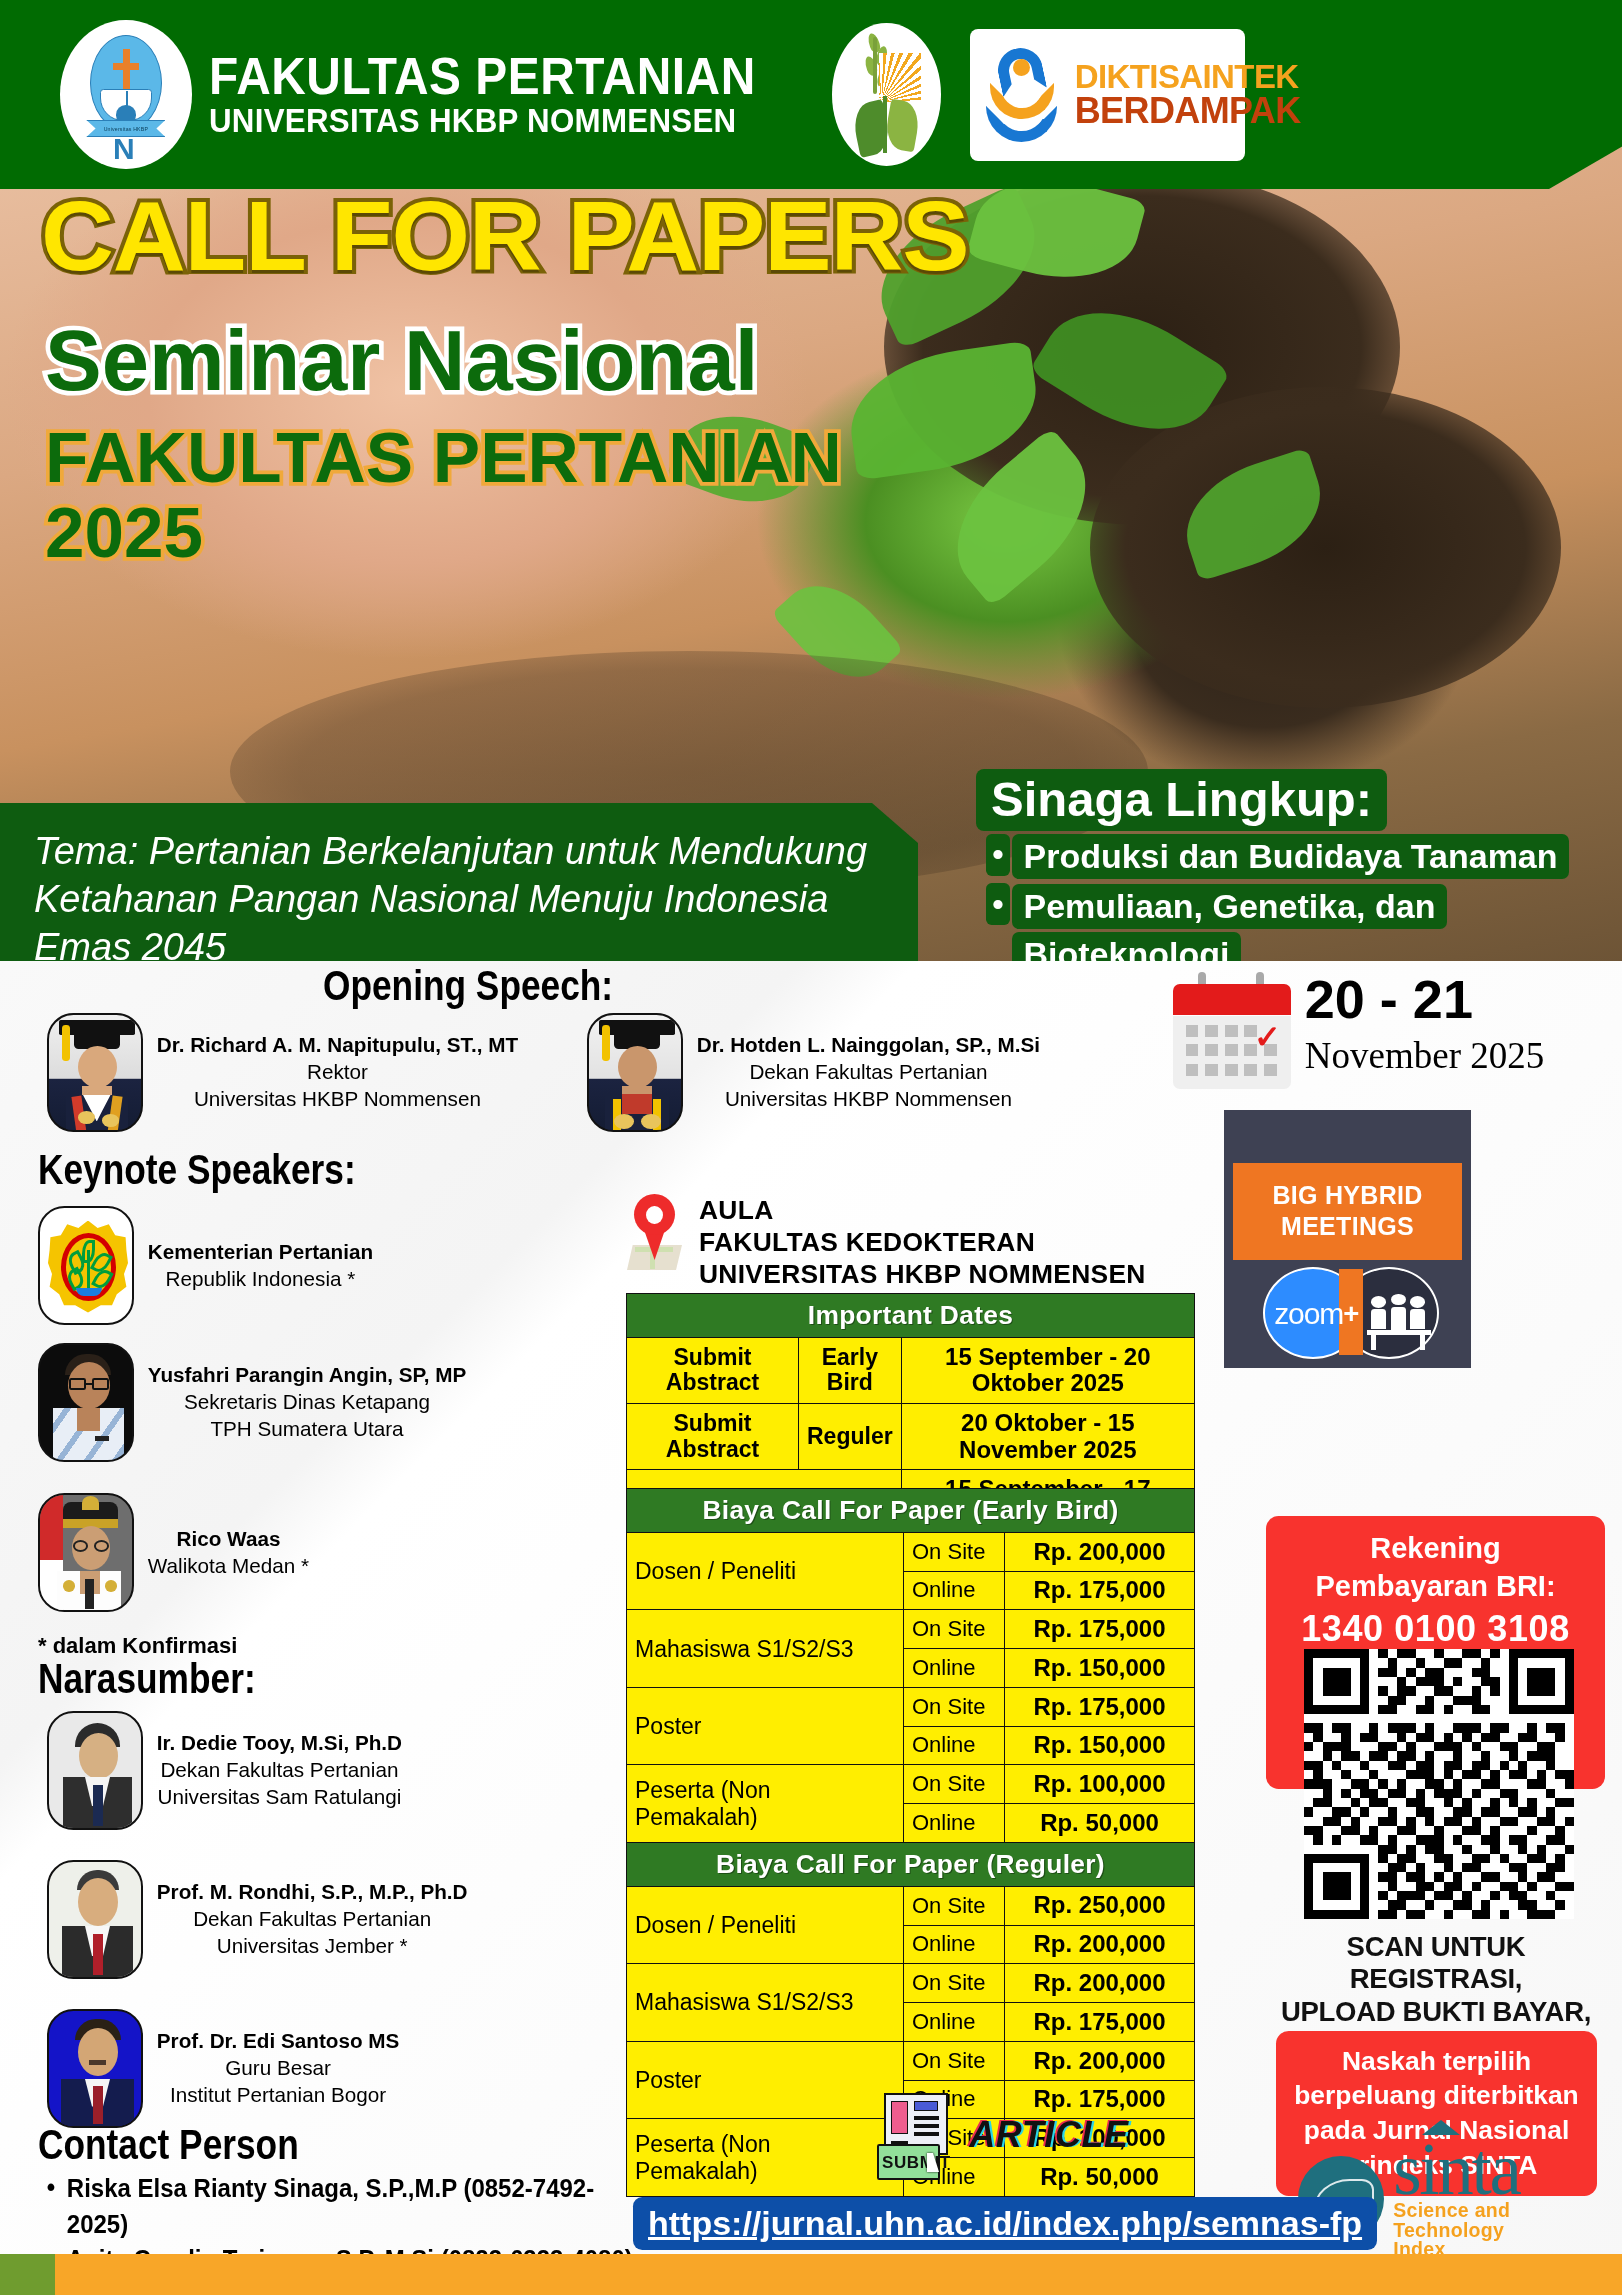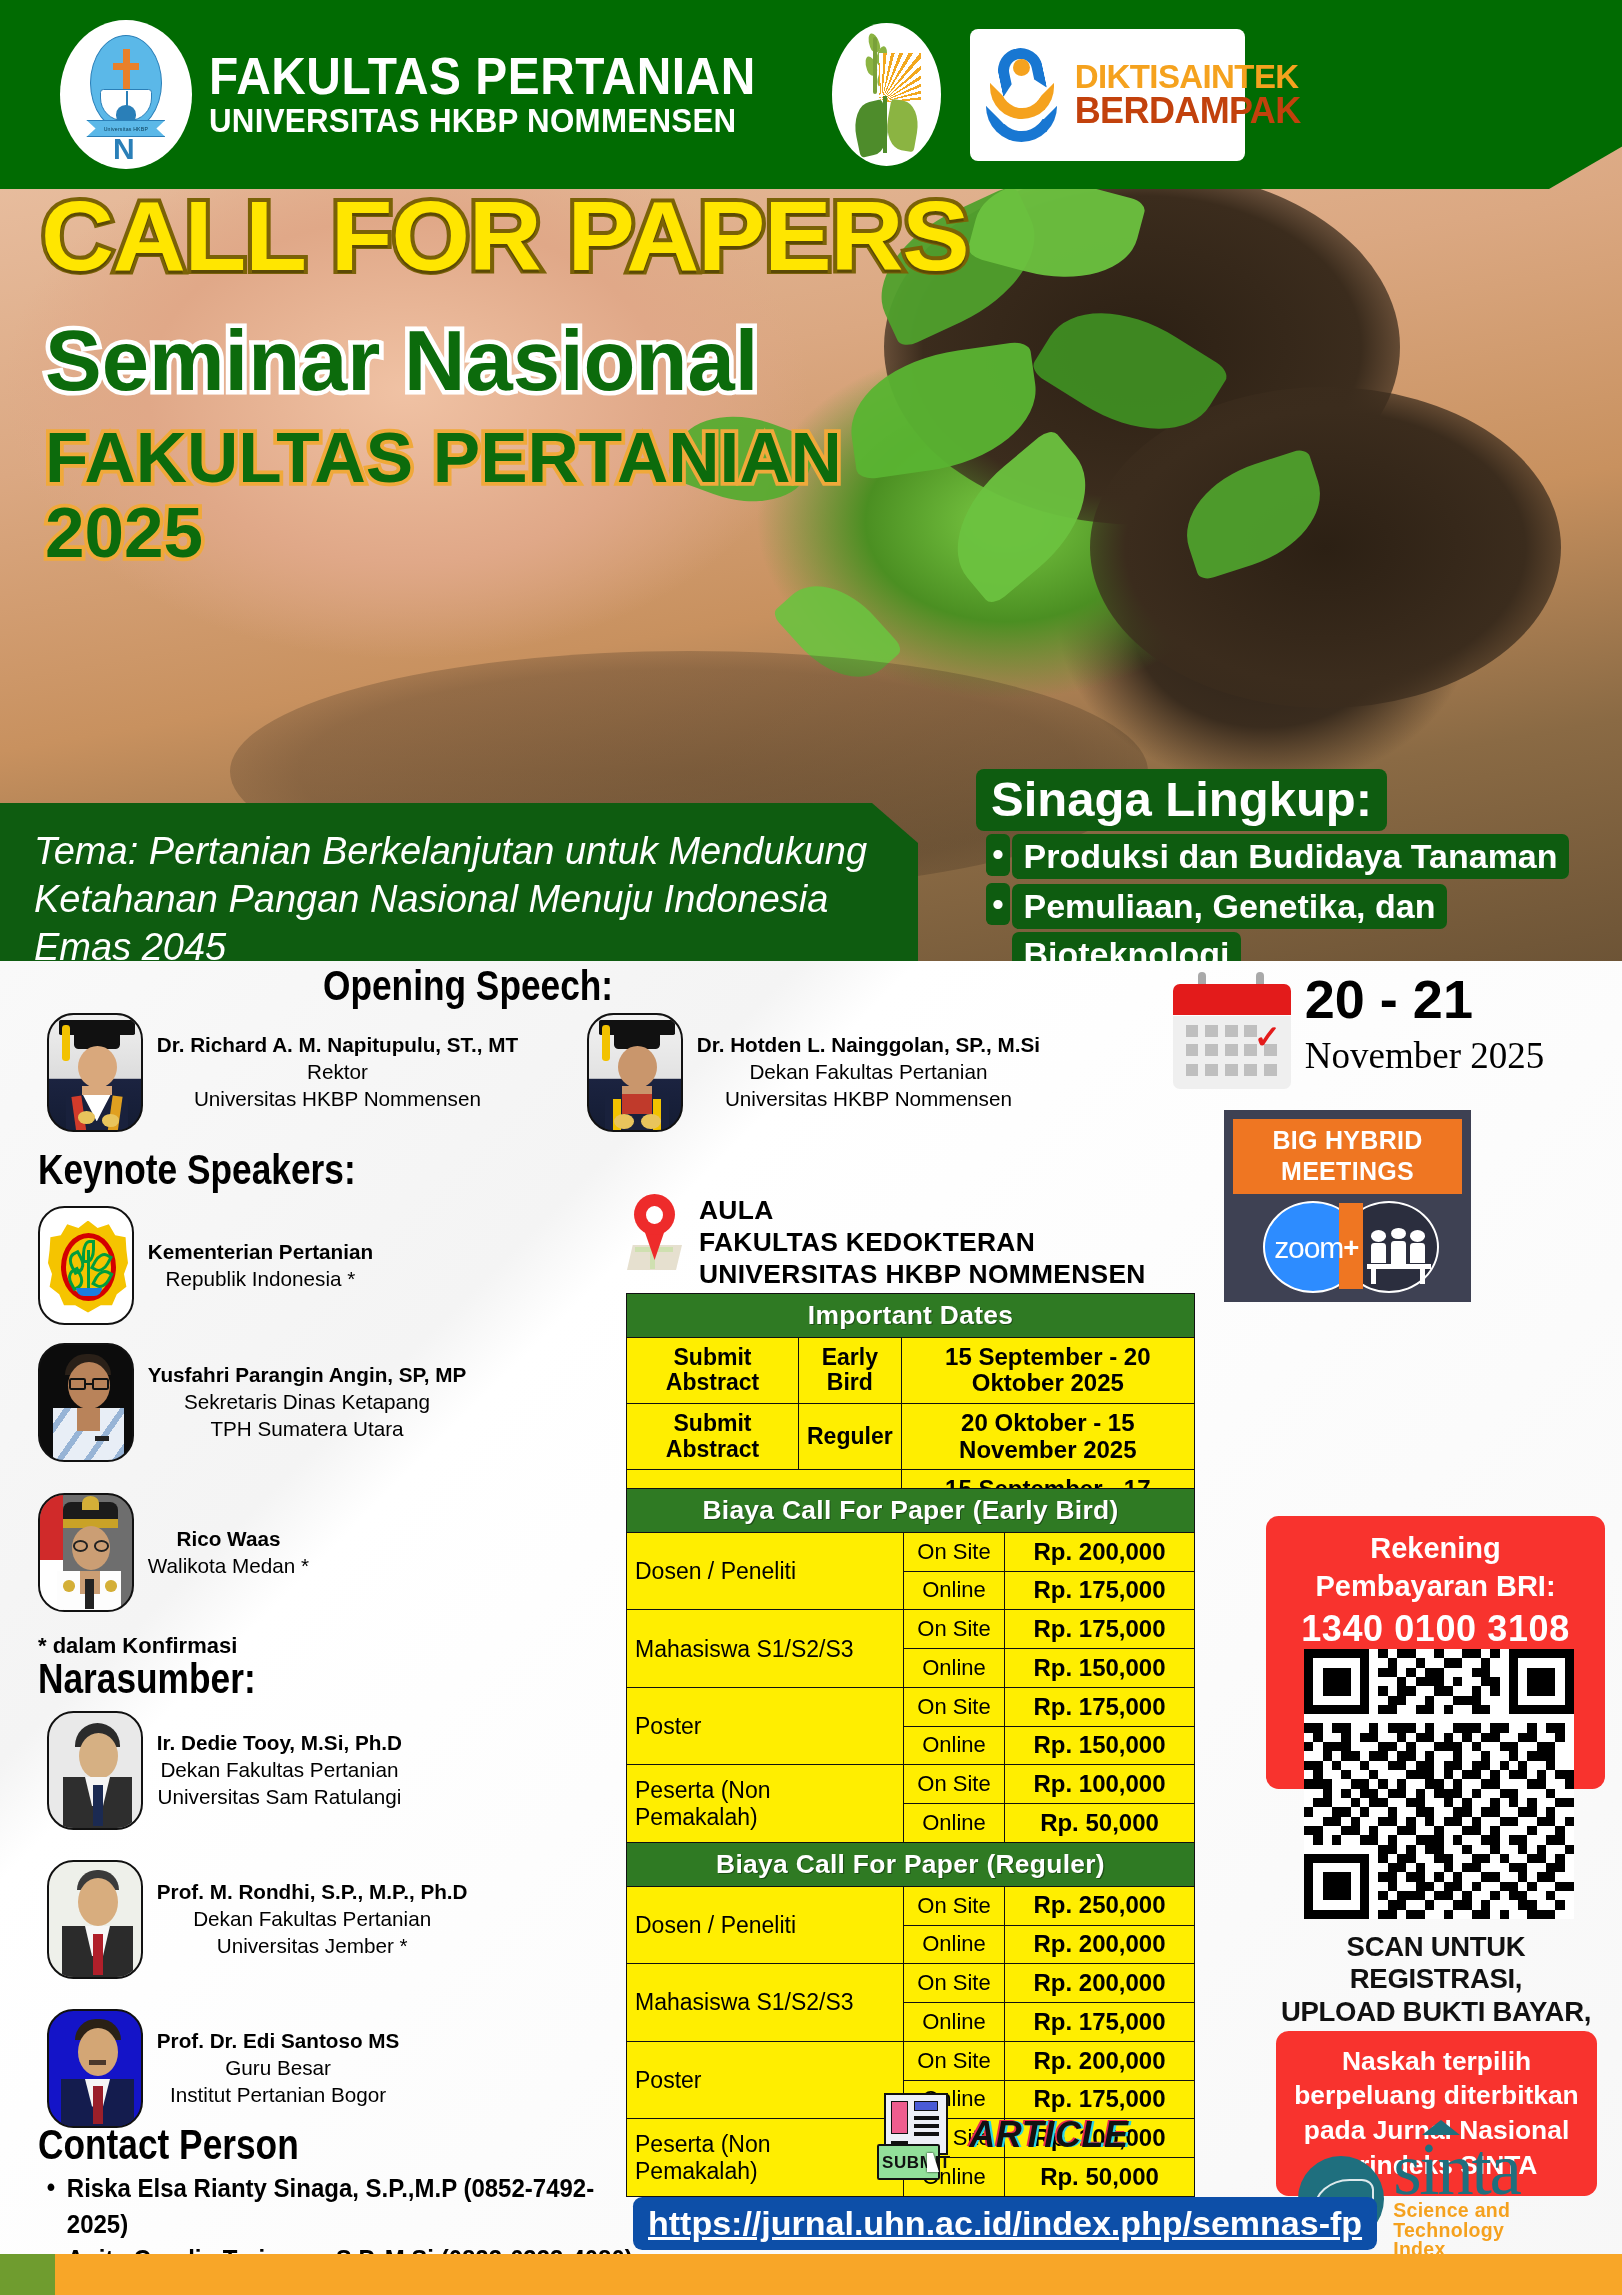--- a/index.html
+++ b/index.html
@@ -161,42 +161,42 @@
   .tbl td, .tbl th { border: 1.7px solid #111; }
   .tbl .hdrow { background:#2f7a23; color:#fff; font: 900 26.4px/1.1 "Liberation Sans Narrow","Liberation Sans",sans-serif;
                  text-align:center; padding: 6.9px 0; text-shadow: 1.1px 1.1px 0 rgba(0,0,0,.35); letter-spacing:0.3px; }
   .tbl td { background:#ffee00; font: 700 23px/1.12 "Liberation Sans Narrow","Liberation Sans",sans-serif; padding: 5.7px 8px; color:#000; }
 
   .id-tbl td { font: 700 23px/1.12 "Liberation Sans Narrow","Liberation Sans",sans-serif; }
   .id-tbl td.val { font-weight:900; text-align:center; font-size: 24px; }
   .id-tbl td.k { text-align:center; }
 
   .fee-tbl td.cat { font: 400 23px/1.14 "Liberation Sans Narrow","Liberation Sans",sans-serif; vertical-align: middle; }
-  .fee-tbl td.mode { text-align:center; font: 400 22px/1.1 "Liberation Sans Narrow","Liberation Sans",sans-serif; white-space:nowrap; }
+  .fee-tbl td.mode { text-align:left; font: 400 22px/1.1 "Liberation Sans Narrow","Liberation Sans",sans-serif; white-space:nowrap; }
   .fee-tbl td.amt { text-align:center; font: 900 24px/1.1 "Liberation Sans Narrow","Liberation Sans",sans-serif; white-space:nowrap; }
 
   .red-box {
     background:#f8332e; color:#fff; border-radius: 12.6px; padding: 12.6px 15px; text-align:center;
     font: 700 29px/1.32 "Liberation Sans", sans-serif;
   }
   .red-box .acct { font-size: 36px; font-weight: 700; letter-spacing: 0.6px; }
 
   .qr { width: 270px; height: 270px; background:#fff; }
 
   .scan-txt { font: 900 27.5px/1.18 "Liberation Sans", sans-serif; text-align:center; color:#111; letter-spacing:-0.3px; }
 
   .cal-icon { width: 118px; height: 118px; position: relative; flex: none; }
   .cal-top { position:absolute; left:0; top:12.6px; width:118px; height:31px; background:#e31b1b; border-radius:6.9px 6.9px 0 0; }
   .cal-body { position:absolute; left:0; top:44px; width:118px; height:73px; background:#efefef; border-radius:0 0 6.9px 6.9px; }
   .cal-ring { position:absolute; width:8px; height:24px; background:#a9a9a9; border-radius:4px; top:0; }
   .cal-cell { position:absolute; width:12.6px; height:12.6px; background:#bfbfbf; }
   .cal-check { position:absolute; right:10.3px; top:46px; font: 900 32px "Liberation Sans",sans-serif; color:#e31b1b; }
 
   .hybrid-card { width: 247px; background:#3e4153; padding: 9.2px; }
-  .hybrid-head { background:#ef7622; color:#fff; text-align:center; font: 900 25px/1.25 "Liberation Sans Narrow","Liberation Sans",sans-serif; padding: 6px 0; letter-spacing:0.3px; }
+  .hybrid-head { background:#ef7622; color:#fff; text-align:center; font: 900 25px/1.25 "Liberation Sans Narrow","Liberation Sans",sans-serif; padding: 17px 0; letter-spacing:0.3px;margin-top:44px; }
   .venn { position:relative; height: 92px; margin-top: 6.9px; }
   .v-l { position:absolute; left: 30px; top:0; width: 100px; height: 92px; background:#2d8cff; border:2.9px solid #fff; border-radius:50%; }
   .v-r { position:absolute; left: 106px; top:0; width: 100px; height: 92px; background:#2b2e3e; border:2.9px solid #fff; border-radius:50%; }
   .v-c { position:absolute; left: 106px; top: 2.9px; width: 24px; height: 86px; background:#ef7622; }
   .v-zoom { position:absolute; left: 41px; top: 30px; font: 400 30px "Liberation Sans",sans-serif; color:#fff; letter-spacing:-1.1px; }
   .v-plus { position:absolute; left: 110px; top: 31px; font: 700 27.5px "Liberation Sans",sans-serif; color:#fff; }
   .v-people { position:absolute; left: 138px; top: 25px; width: 69px; height: 46px; }
   .v-person { position:absolute; width: 15px; background:#fff; }
 
   .pin { width: 55px; height: 75px; position: relative; flex:none; }

